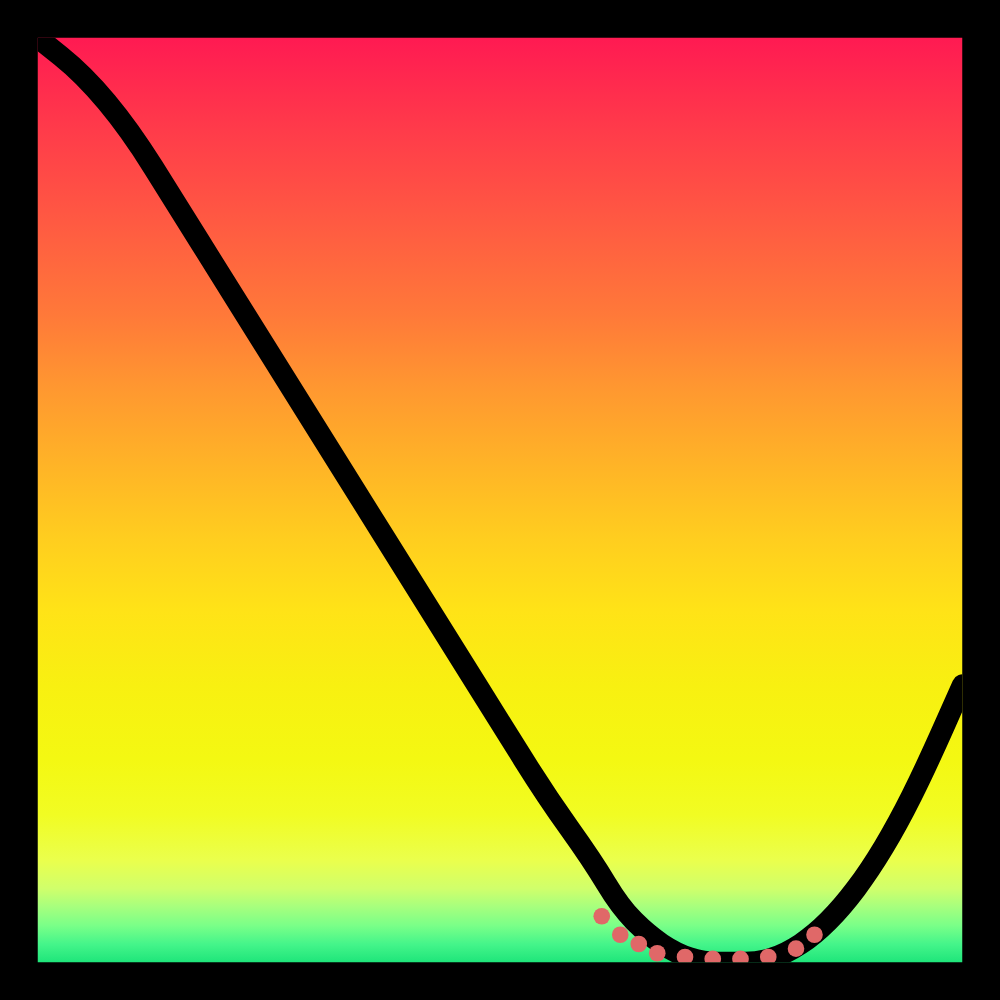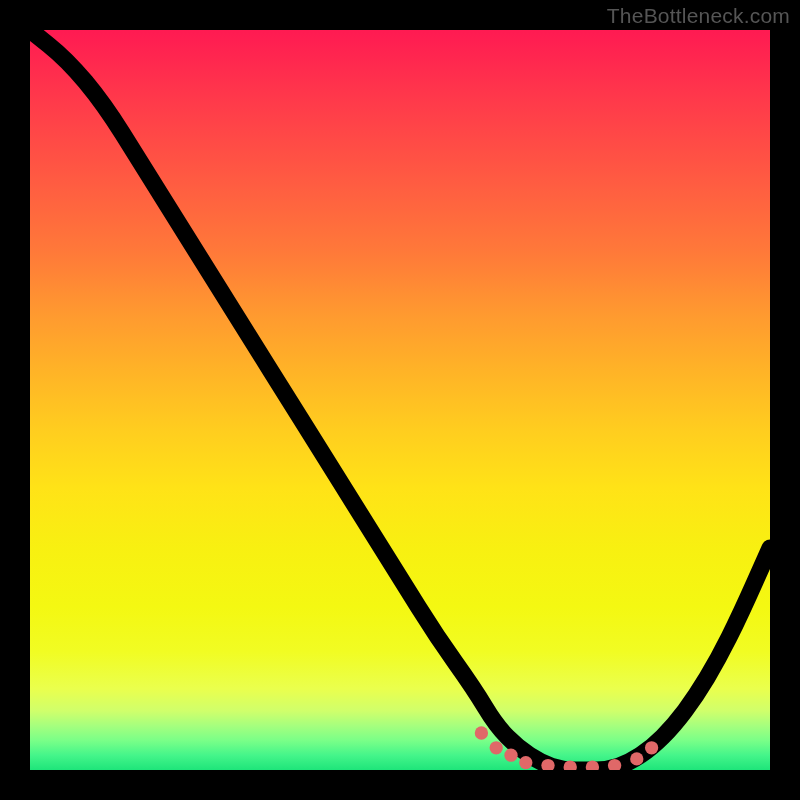--- a/index.html
+++ b/index.html
@@ -73,21 +73,20 @@
     stroke-linecap: round;
   }
   .curve .dot {
     fill: #e06868;
   }
 </style>
 </head>
 <body>
 
 <div class="frame">
-  <div class="watermark">TheBottleneck.com</div>
 
   <div class="plot">
     <div class="gradient"></div>
     <svg class="curve" viewBox="0 0 100 100" preserveAspectRatio="none">
       <path class="main-line" d="M 0 0.00 Q 0.00 0.00 2.50 2.00 Q 5.00 4.00 7.50 7.00 Q 10.00 10.00 12.50 14.00 Q 15.00 18.00 17.50 22.00 Q 20.00 26.00 22.50 30.00 Q 25.00 34.00 27.50 38.00 Q 30.00 42.00 32.50 46.00 Q 35.00 50.00 37.50 54.00 Q 40.00 58.00 42.50 62.00 Q 45.00 66.00 47.50 70.00 Q 50.00 74.00 52.50 78.00 Q 55.00 82.00 57.50 85.50 Q 60.00 89.00 61.50 91.50 Q 63.00 94.00 64.50 95.50 Q 66.00 97.00 67.50 98.00 Q 69.00 99.00 70.50 99.50 Q 72.00 100.00 73.50 100.00 Q 75.00 100.00 76.50 100.00 Q 78.00 100.00 79.50 99.50 Q 81.00 99.00 82.50 98.00 Q 84.00 97.00 85.50 95.50 Q 87.00 94.00 88.50 92.00 Q 90.00 90.00 91.50 87.50 Q 93.00 85.00 94.50 82.00 Q 96.00 79.00 98.00 74.50 T 100.00 70.00"></path>
       <g id="dots-group">
           <circle class="dot" cx="61" cy="95.00" r="0.9"></circle>
           <circle class="dot" cx="63" cy="97.00" r="0.9"></circle>
           <circle class="dot" cx="65" cy="98.00" r="0.9"></circle>
           <circle class="dot" cx="67" cy="99.00" r="0.9"></circle>

